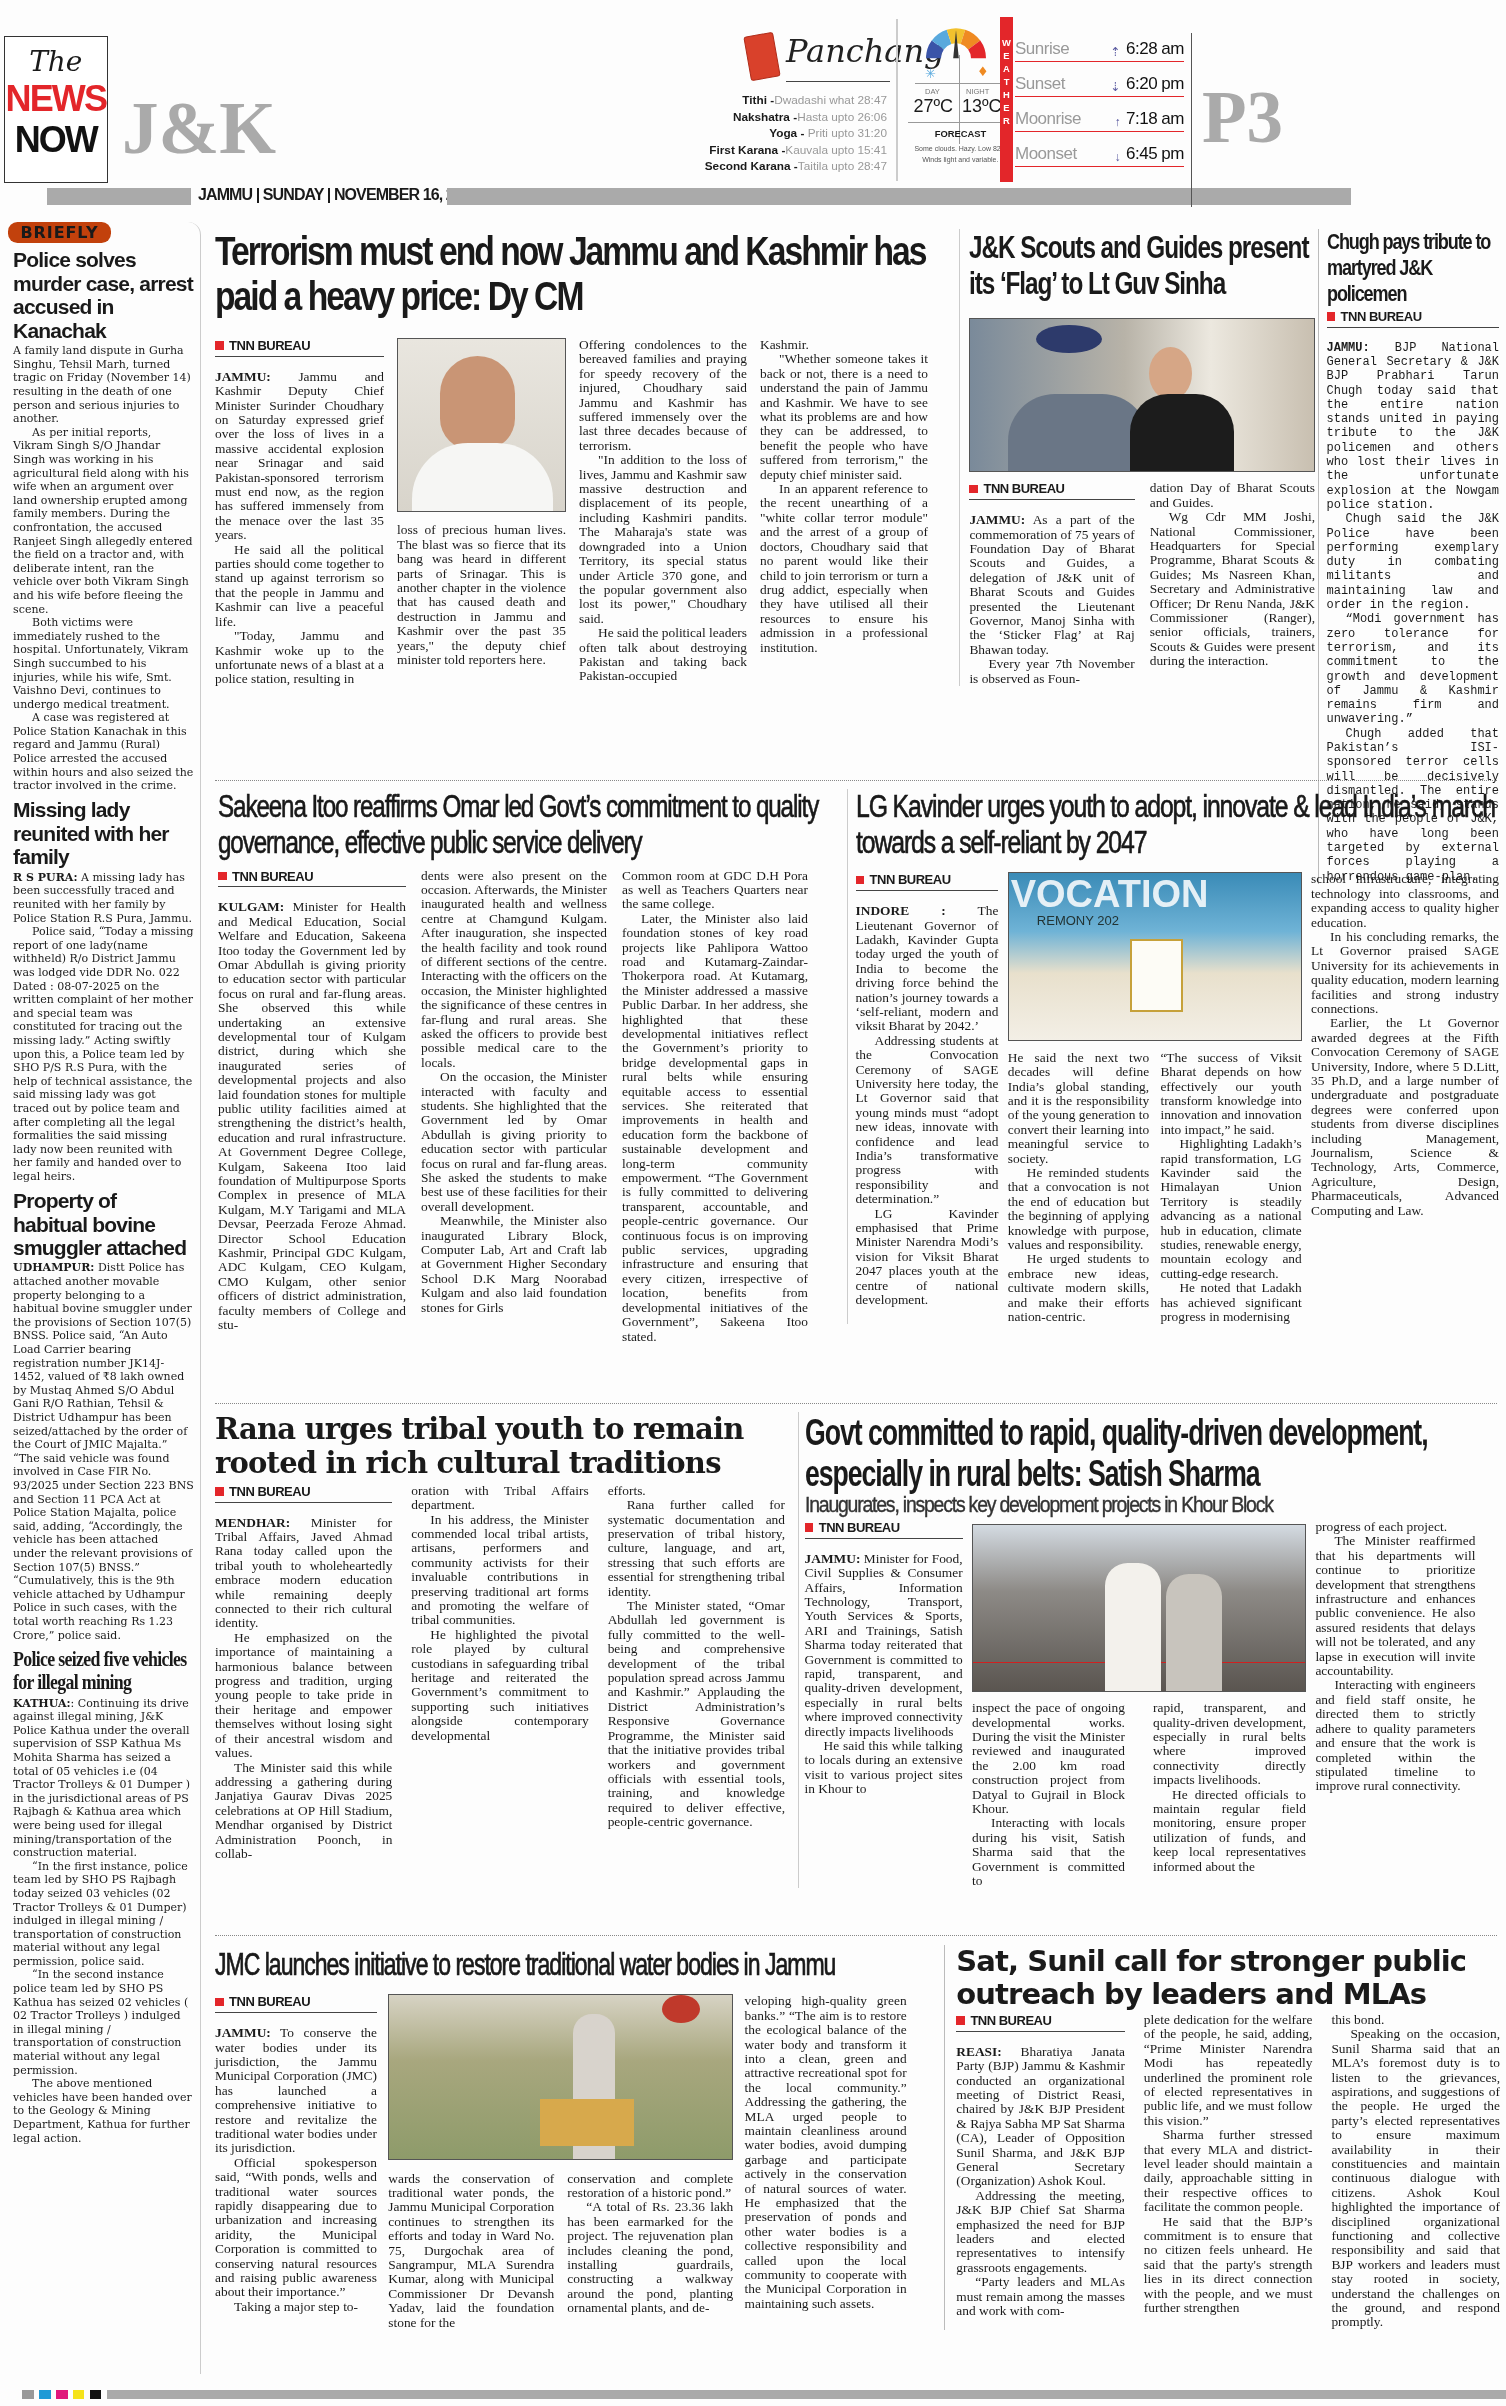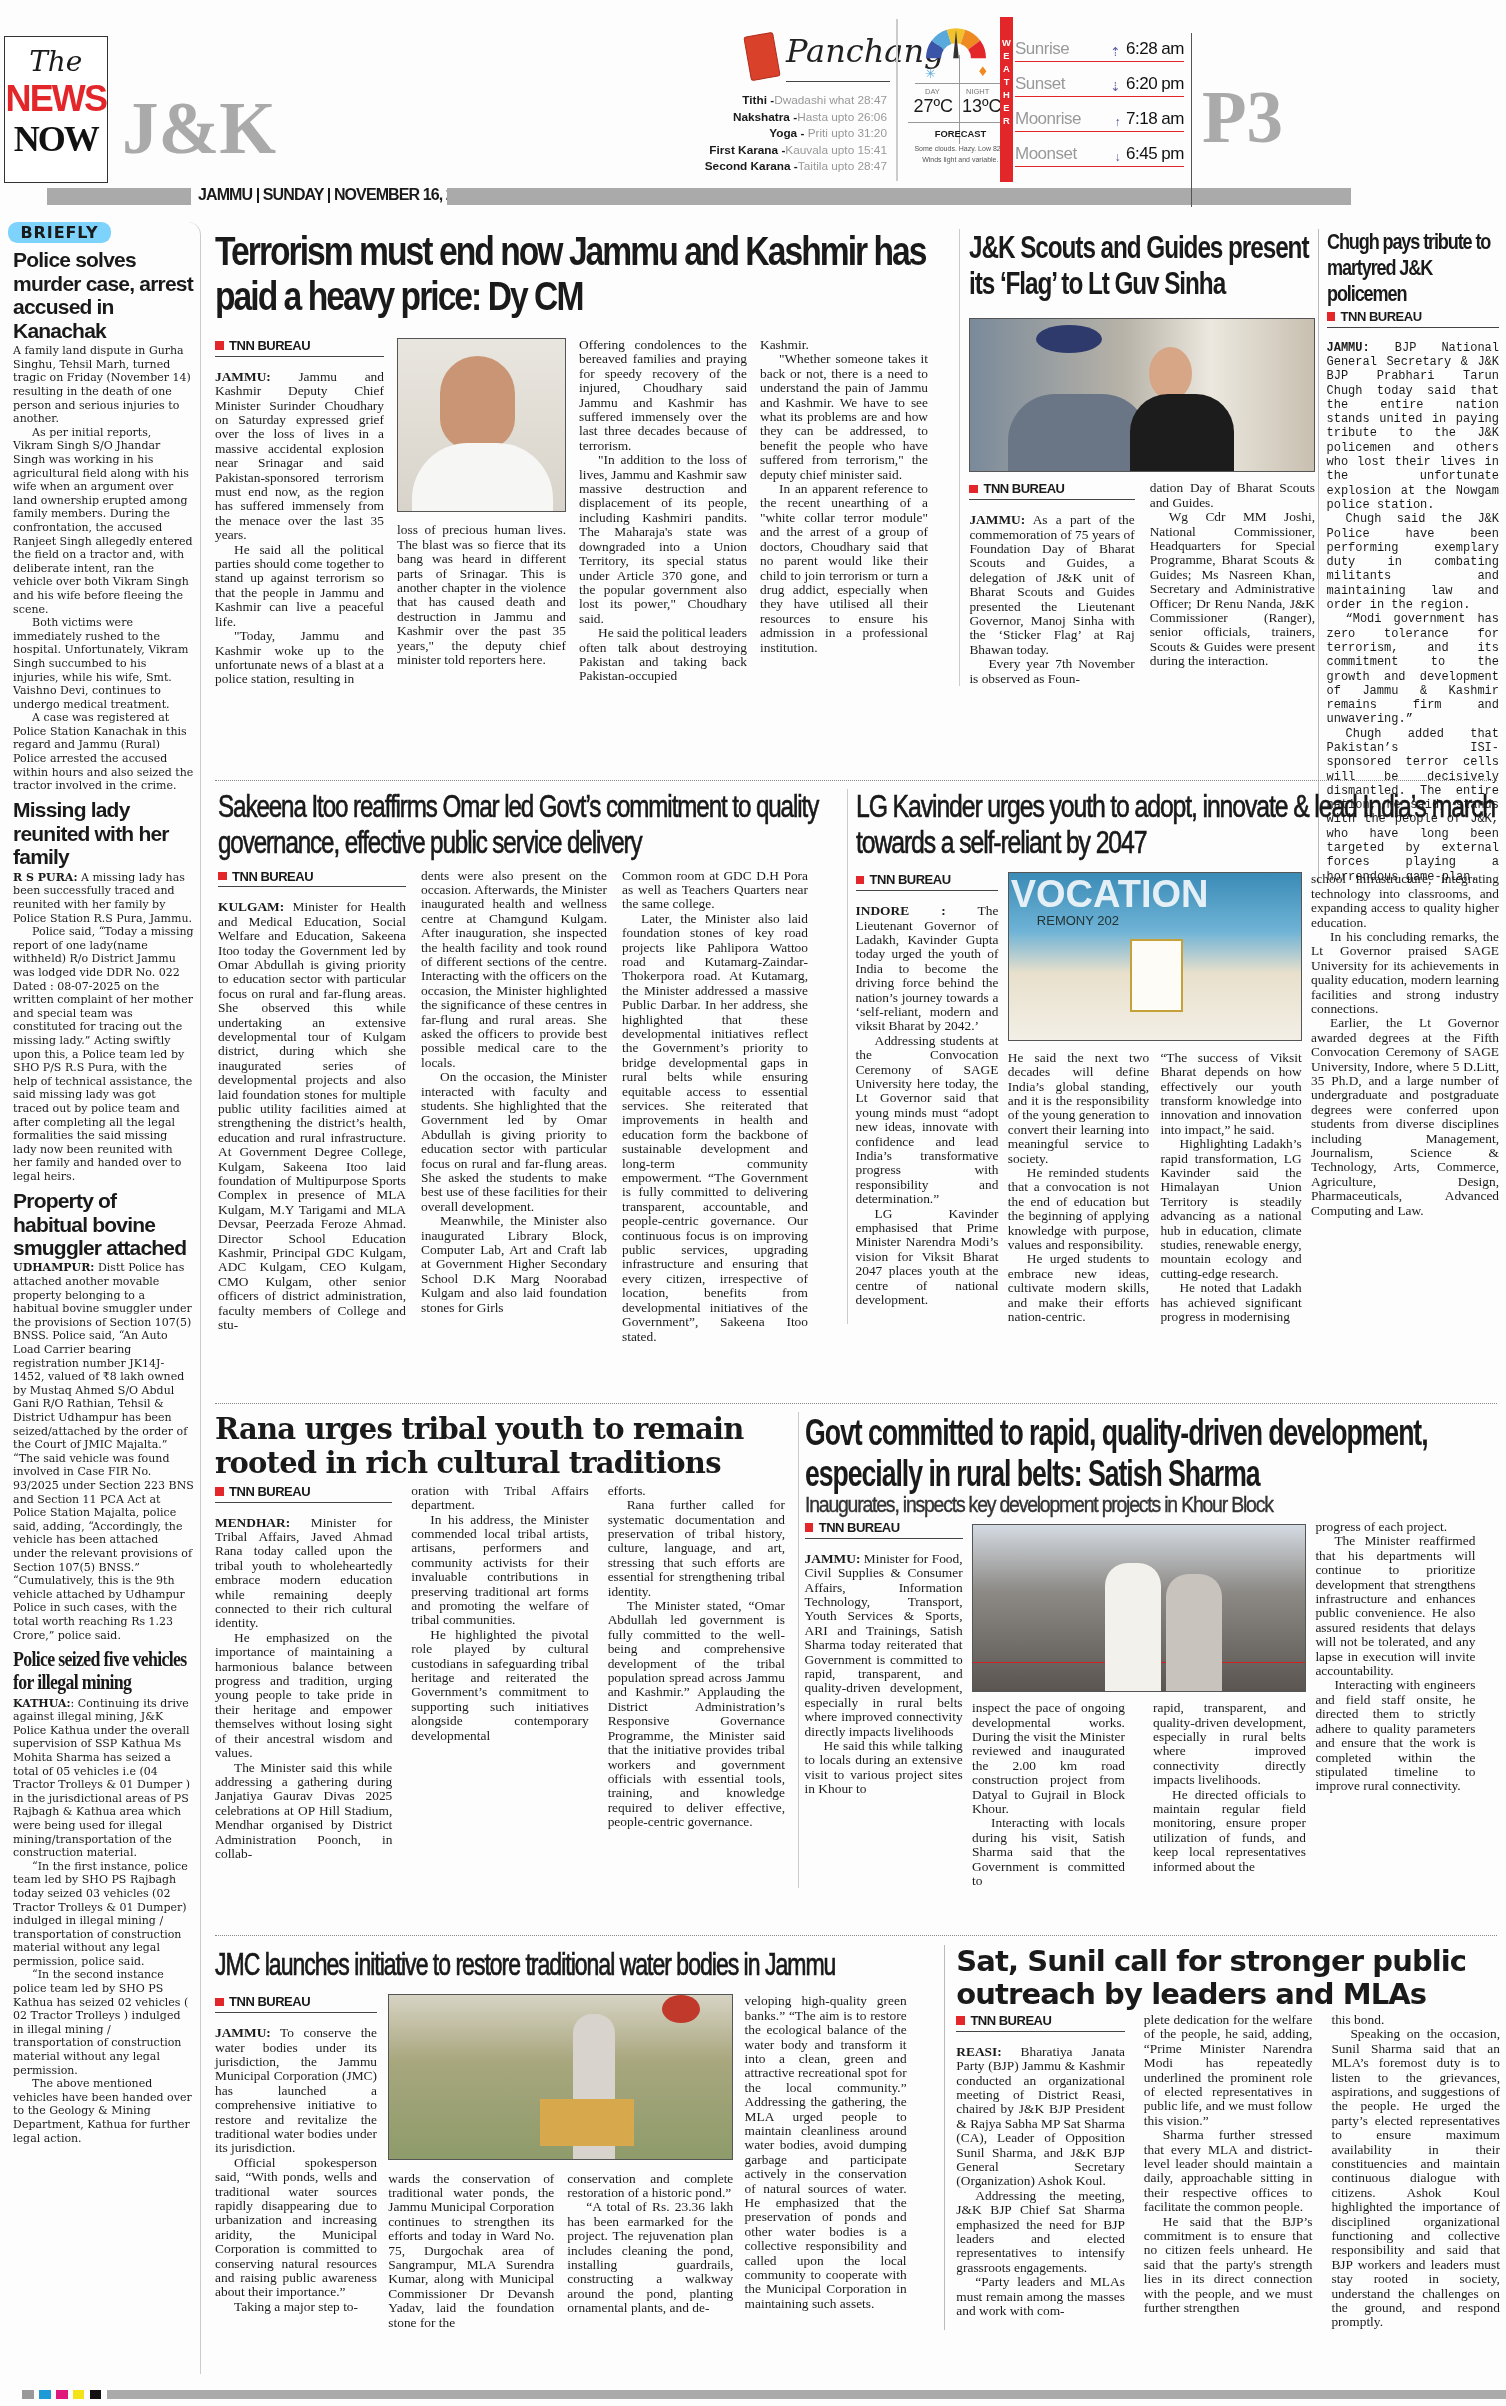--- a/index.html
+++ b/index.html
@@ -16,21 +16,21 @@
 .photo{border:0.9px solid #555;overflow:hidden;position:relative}
 .brief .body{font-family:"DejaVu Serif",serif;font-size:11px;line-height:13.6px;text-align:left}
 .brief h3{font-family:"Liberation Sans",sans-serif;font-weight:bold;font-size:21px;line-height:23.5px;letter-spacing:-0.8px;margin:5.6px 0 1.9px}
 </style>
 </head>
 <body>
 
 <div class="abs" style="left:3.8px;top:36px;width:104px;height:147px;border:1.4px solid #333;background:#fff;text-align:center">
   <div style="font-family:'DejaVu Serif',serif;font-style:italic;font-size:28px;margin-top:9.4px;line-height:32px">The</div>
   <div style="font-family:'Liberation Sans',sans-serif;font-weight:bold;font-size:36px;color:#e3262a;line-height:41px;letter-spacing:-1.9px">NEWS</div>
-  <div style="font-family:Liberation Serif, serif;font-weight:bold;font-size:36px;color:#111;line-height:41px;letter-spacing:-1.9px">NOW</div>
+  <div style="font-family:Liberation Sans, sans-serif;font-weight:bold;font-size:36px;color:#111;line-height:41px;letter-spacing:-1.9px">NOW</div>
 </div>
 <div class="abs" style="left:122px;top:90px;font-family:'Liberation Serif',serif;font-weight:bold;font-size:73px;color:#aaa;line-height:77px">J&amp;K</div>
 <div class="abs" style="left:47px;top:188px;width:144px;height:17px;background:#aaa"></div>
 <div class="abs" style="left:198px;top:186px;font-family:'Liberation Sans',sans-serif;font-weight:bold;font-size:16px;letter-spacing:-0.9px">JAMMU | SUNDAY | NOVEMBER 16, 2025</div>
 <div class="abs" style="left:447px;top:188px;width:1304px;max-width:904px;height:17px;background:#aaa"></div>
 
 <div class="abs" style="left:739px;top:19px;width:363px;height:165px">
   <div style="position:absolute;left:7.5px;top:15px;width:30px;height:45px;background:#d9412b;border:1.9px solid #b02d1b;border-radius:2.8px;transform:rotate(-10deg)"></div>
   <div style="position:absolute;left:47px;top:13px;font-family:'DejaVu Serif',serif;font-size:32px;font-style:italic;color:#222">Panchang</div>
   <div style="position:absolute;left:47px;top:62px;width:104px;border-top:1.4px solid #444"></div>
@@ -102,21 +102,21 @@
       <span style="display: flex; gap: 5.6px; align-items: flex-end;">
         <span style="color: rgb(90, 90, 160); font-size: 12.2px;">↓</span>
         <span style="font-size: 17px; letter-spacing: -0.5px; color: rgb(17, 17, 17);">6:45 pm</span>
       </span>
     </div>
   </div>
 <div class="abs" style="left:1191px;top:33px;width:0.9px;height:174px;background:#555"></div>
 <div class="abs" style="left:1202px;top:79px;font-family:'Liberation Serif',serif;font-weight:bold;font-size:73px;color:#aaa;line-height:77px">P3</div>
 
 <div class="abs brief" style="left:7.5px;top:222px;width:193px;height:2152px;border-right:1.4px solid #ccc;border-top-right-radius:13px;padding-right:5.6px">
-  <div style="display:inline-block;background:#7dd3fc;border-radius:9.4px;padding:0.9px 13px 0.9px 13px;font-family:'DejaVu Sans',sans-serif;font-weight:bold;font-size:16px;letter-spacing:0.9px;margin-left:0">BRIEFLY</div>
+  <div style="display:inline-block;background:#c2410c;border-radius:9.4px;padding:0.9px 13px 0.9px 13px;font-family:'DejaVu Sans',sans-serif;font-weight:bold;font-size:16px;letter-spacing:0.9px;margin-left:0">BRIEFLY</div>
   <div id="briefly-items" style="padding-left:5.6px">
       <div>
         <h3>Police solves murder case, arrest accused in Kanachak</h3>
         <div class="body">
           <p><span>A family land dispute in Gurha Singhu, Tehsil Marh, turned tragic on Friday (November 14) resulting in the death of one person and serious injuries to another.</span></p>
           <p><span>As per initial reports, Vikram Singh S/O Jhandar Singh was working in his agricultural field along with his wife when an argument over land ownership erupted among family members. During the confrontation, the accused Ranjeet Singh allegedly entered the field on a tractor and, with deliberate intent, ran the vehicle over both Vikram Singh and his wife before fleeing the scene.</span></p>
           <p><span>Both victims were immediately rushed to the hospital. Unfortunately, Vikram Singh succumbed to his injuries, while his wife, Smt. Vaishno Devi, continues to undergo medical treatment.</span></p>
           <p><span>A case was registered at Police Station Kanachak in this regard and Jammu (Rural) Police arrested the accused within hours and also seized the tractor involved in the crime.</span></p>
         </div>
       </div>

